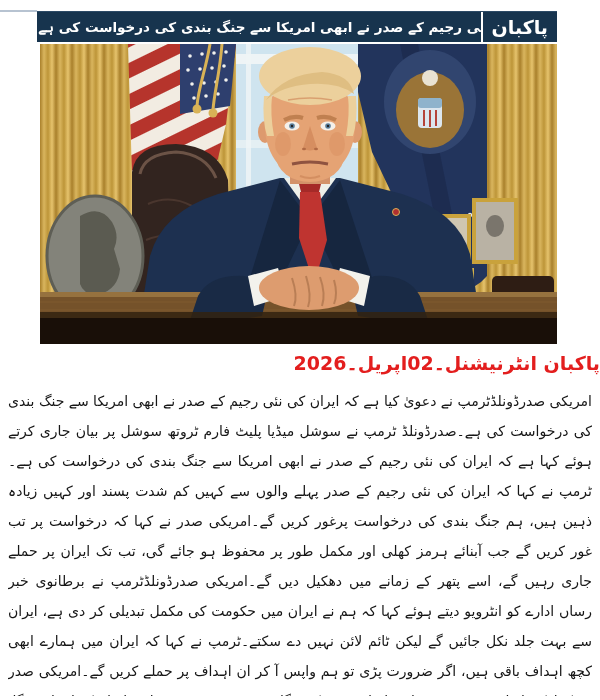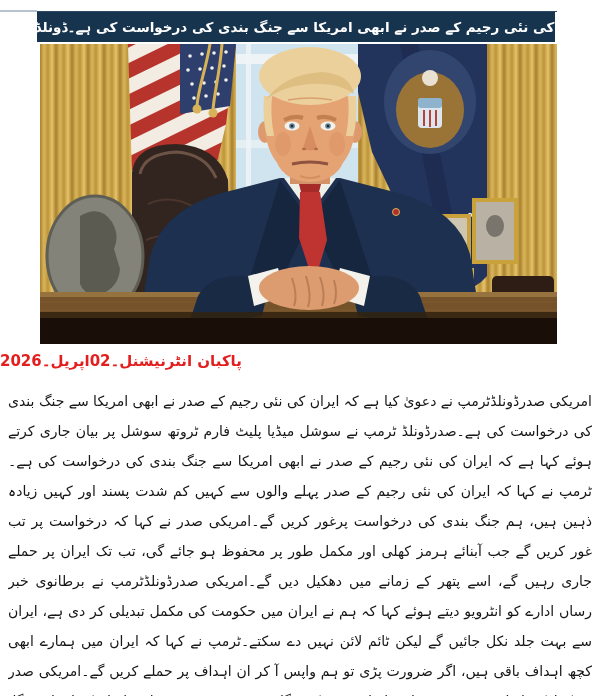--- a/index.html
+++ b/index.html
@@ -42,22 +42,22 @@
   }
   
   .photo-wrap{
     position:absolute;left:40px;top:44px;width:517px;height:300px;
     overflow:hidden;background:#b99338;
   }
   .photo-wrap svg{display:block;}
   
   .dateline{
     position:absolute;left:0;top:352px;width:100%;
-    text-align:left;
-    color:#e31e1e;font-size:15px;font-weight:bold;
+    text-align:right;
+    color:#e31e1e;font-size:19px;font-weight:bold;
     direction:rtl;
   }
   
   .article-body{
     position:absolute;top:386px;left:8px;right:8px;bottom:4px;
     direction:rtl;
     text-align:justify;
     text-align-last:center;
     color:#161616;
     font-size:14px;line-height:30px;
@@ -65,20 +65,21 @@
   }
 </style>
 </head>
 <body>
 
 <div class="page">
 
   <div class="top-rule"></div>
 
   <div class="masthead">
+    <div class="logo">پاکبان</div>
     <div class="divider"></div>
     <div class="headline">ایران کی نئی رجیم کے صدر نے ابھی امریکا سے جنگ بندی کی درخواست کی ہے۔ڈونلڈٹرمپ</div>
   </div>
 
   <div class="photo-wrap">
     <svg width="517" height="300" viewBox="0 0 517 300" xmlns="http://www.w3.org/2000/svg">
       <defs>
         <linearGradient id="curt" gradientUnits="userSpaceOnUse" x1="0" y1="0" x2="16" y2="0" spreadMethod="repeat">
           <stop offset="0" stop-color="#a9802b"></stop>
           <stop offset="0.25" stop-color="#d9b55e"></stop>

